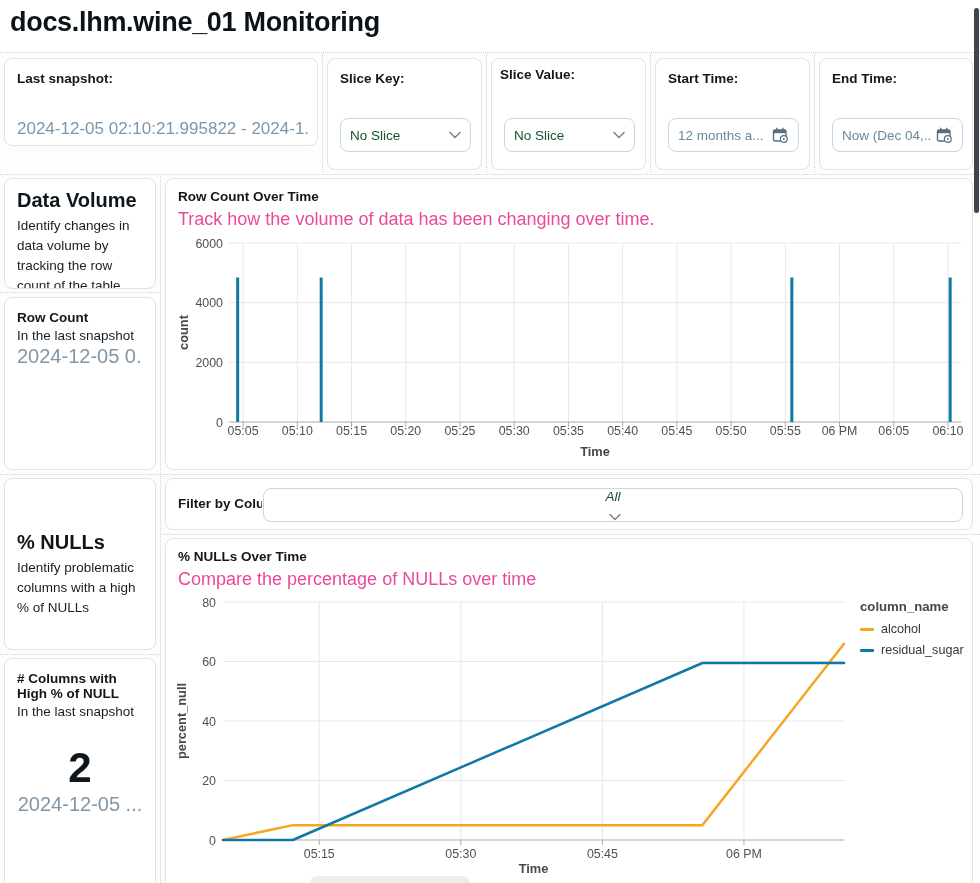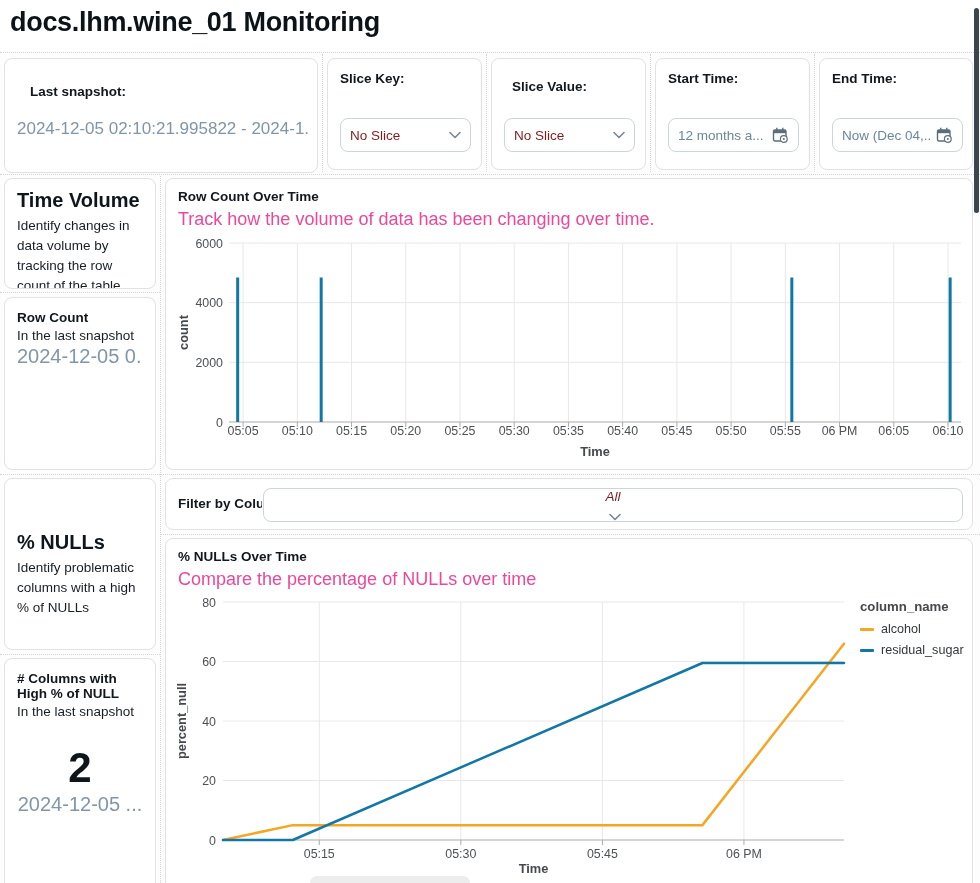--- a/index.html
+++ b/index.html
@@ -23,34 +23,34 @@
   #sep-v1 { left:322px; top:54px; height:118px; }
   #sep-v2 { left:486px; top:54px; height:118px; }
   #sep-v3 { left:650px; top:54px; height:118px; }
   #sep-v4 { left:814px; top:54px; height:118px; }
   #sep-v5 { left:160px; top:176px; height:707px; }
 
   
   .card { position:absolute; background:#fff; border:1px solid #e2e2e2; border-radius:8px; overflow:hidden; }
   .card-label { font-size:13.5px; font-weight:700; color:#11171c; }
 
-  #card-last-snapshot { left:4px; top:58px; width:314px; height:115px; padding:25px; }
+  #card-last-snapshot { left:4px; top:58px; width:314px; height:88px; padding:12px; }
   #card-slice-key     { left:327px; top:58px; width:155px; height:112px; padding:12px; }
-  #card-slice-value   { left:491px; top:58px; width:155px; height:112px; padding:20px; }
+  #card-slice-value   { left:491px; top:58px; width:155px; height:112px; padding:8px; }
   #card-start-time    { left:655px; top:58px; width:155px; height:112px; padding:12px; }
   #card-end-time      { left:819px; top:58px; width:154px; height:112px; padding:12px; }
 
   #last-snapshot-value { position:absolute; left:12px; top:60px; width:292px; font-size:17px; color:#7e96a8; white-space:nowrap; overflow:hidden; }
 
   .select-control, .datetime-control {
     position:absolute; left:12px; top:59px; width:131px; height:34px;
     border:1px solid #ccd5db; border-radius:8px; background:#fff;
     display:flex; align-items:center; padding:0 9px; cursor:pointer;
   }
-  .select-control .select-text { font-size:13.5px; color:#7f1d1d; flex:1 1 auto; white-space:nowrap; overflow:hidden; }
+  .select-control .select-text { font-size:13.5px; color:#14532d; flex:1 1 auto; white-space:nowrap; overflow:hidden; }
   .datetime-control .dt-text { font-size:13.5px; color:#69889c; flex:1 1 auto; white-space:nowrap; overflow:hidden; }
   .chev { flex:0 0 auto; margin-left:4px; }
   .cal  { flex:0 0 auto; margin-left:4px; }
 
   
   #card-data-volume { left:4px; top:178px; width:152px; height:111px; padding:10px 12px; }
   .side-heading { font-size:20px; font-weight:700; color:#0e161c; margin-bottom:4px; }
   .side-desc { font-size:13.5px; line-height:20px; color:#171e24; }
 
   #card-row-count { left:4px; top:297px; width:152px; height:173px; padding:12px; }
@@ -161,21 +161,21 @@
         <rect x="1.5" y="3" width="12.5" height="3.2" fill="#5a6e7e"></rect>
         <line x1="4.8" y1="0.8" x2="4.8" y2="4" stroke="#5a6e7e" stroke-width="1.4"></line>
         <line x1="10.8" y1="0.8" x2="10.8" y2="4" stroke="#5a6e7e" stroke-width="1.4"></line>
         <circle cx="11.8" cy="12" r="3.4" fill="#fff" stroke="#5a6e7e" stroke-width="1.2"></circle>
         <circle cx="11.8" cy="12" r="1" fill="#5a6e7e"></circle>
       </svg>
     </div>
   </div>
 
   <div class="card" id="card-data-volume">
-    <div class="side-heading">Time Volume</div>
+    <div class="side-heading">Data Volume</div>
     <div class="side-desc">Identify changes in data volume by tracking the row count of the table</div>
   </div>
 
   <div class="card" id="card-row-count">
     <div class="card-label">Row Count</div>
     <div class="counter-sub">In the last snapshot</div>
     <div class="counter-date">2024-12-05 0...</div>
   </div>
 
   <div class="card" id="card-pct-nulls">

